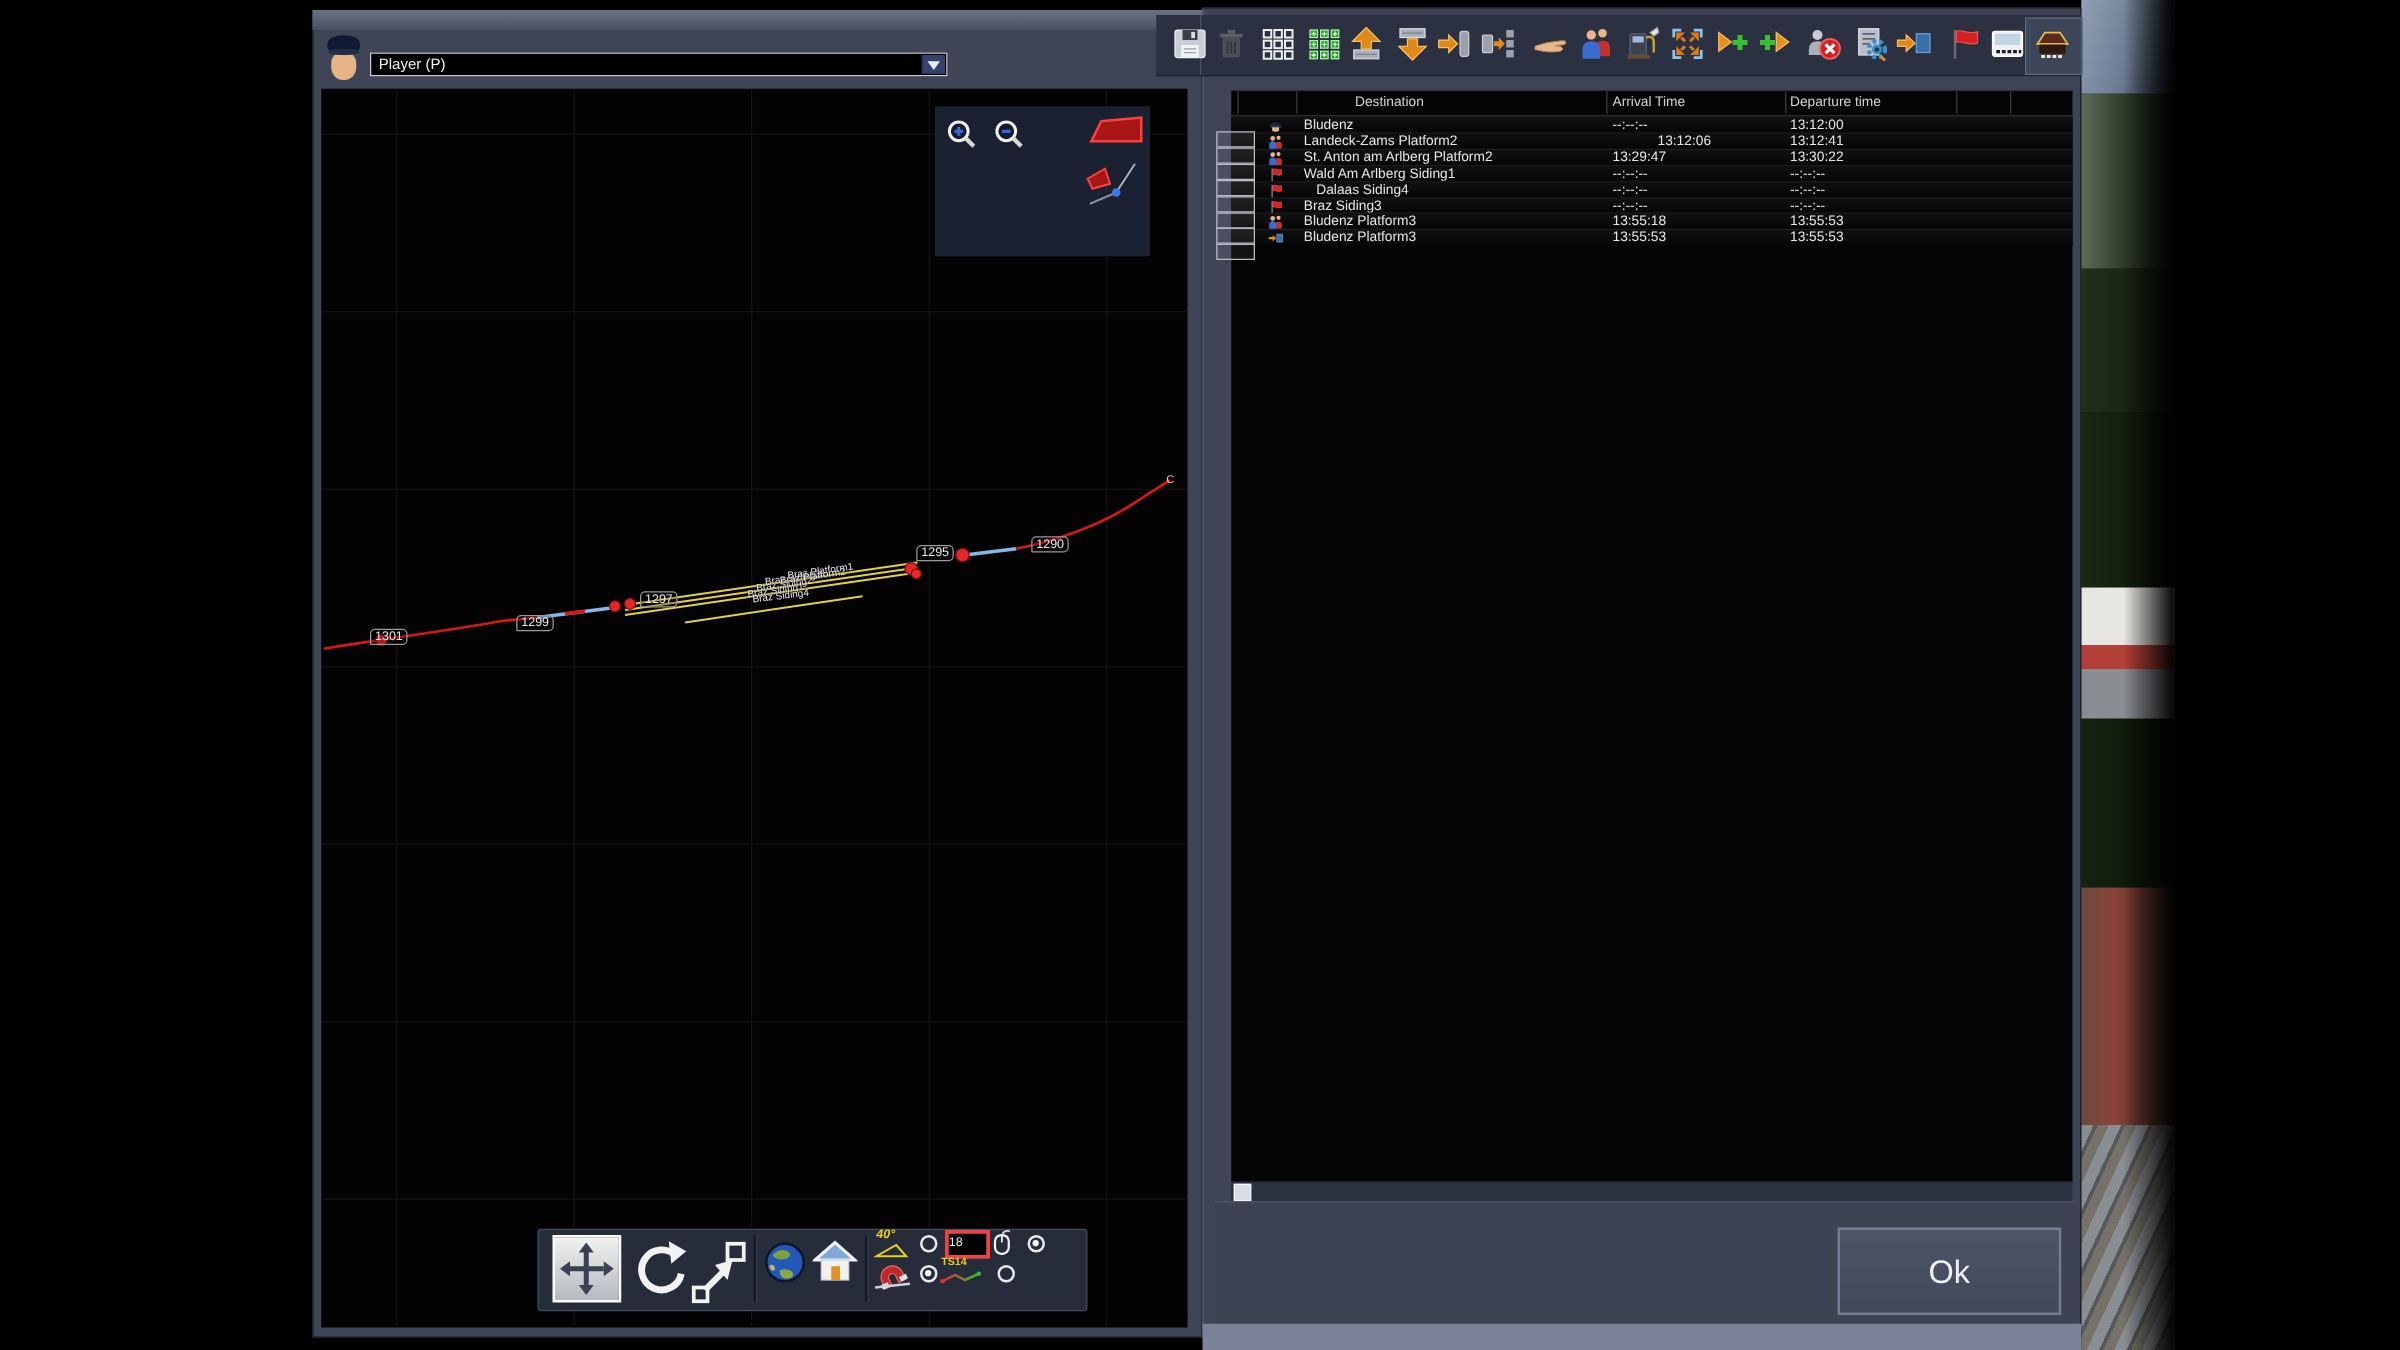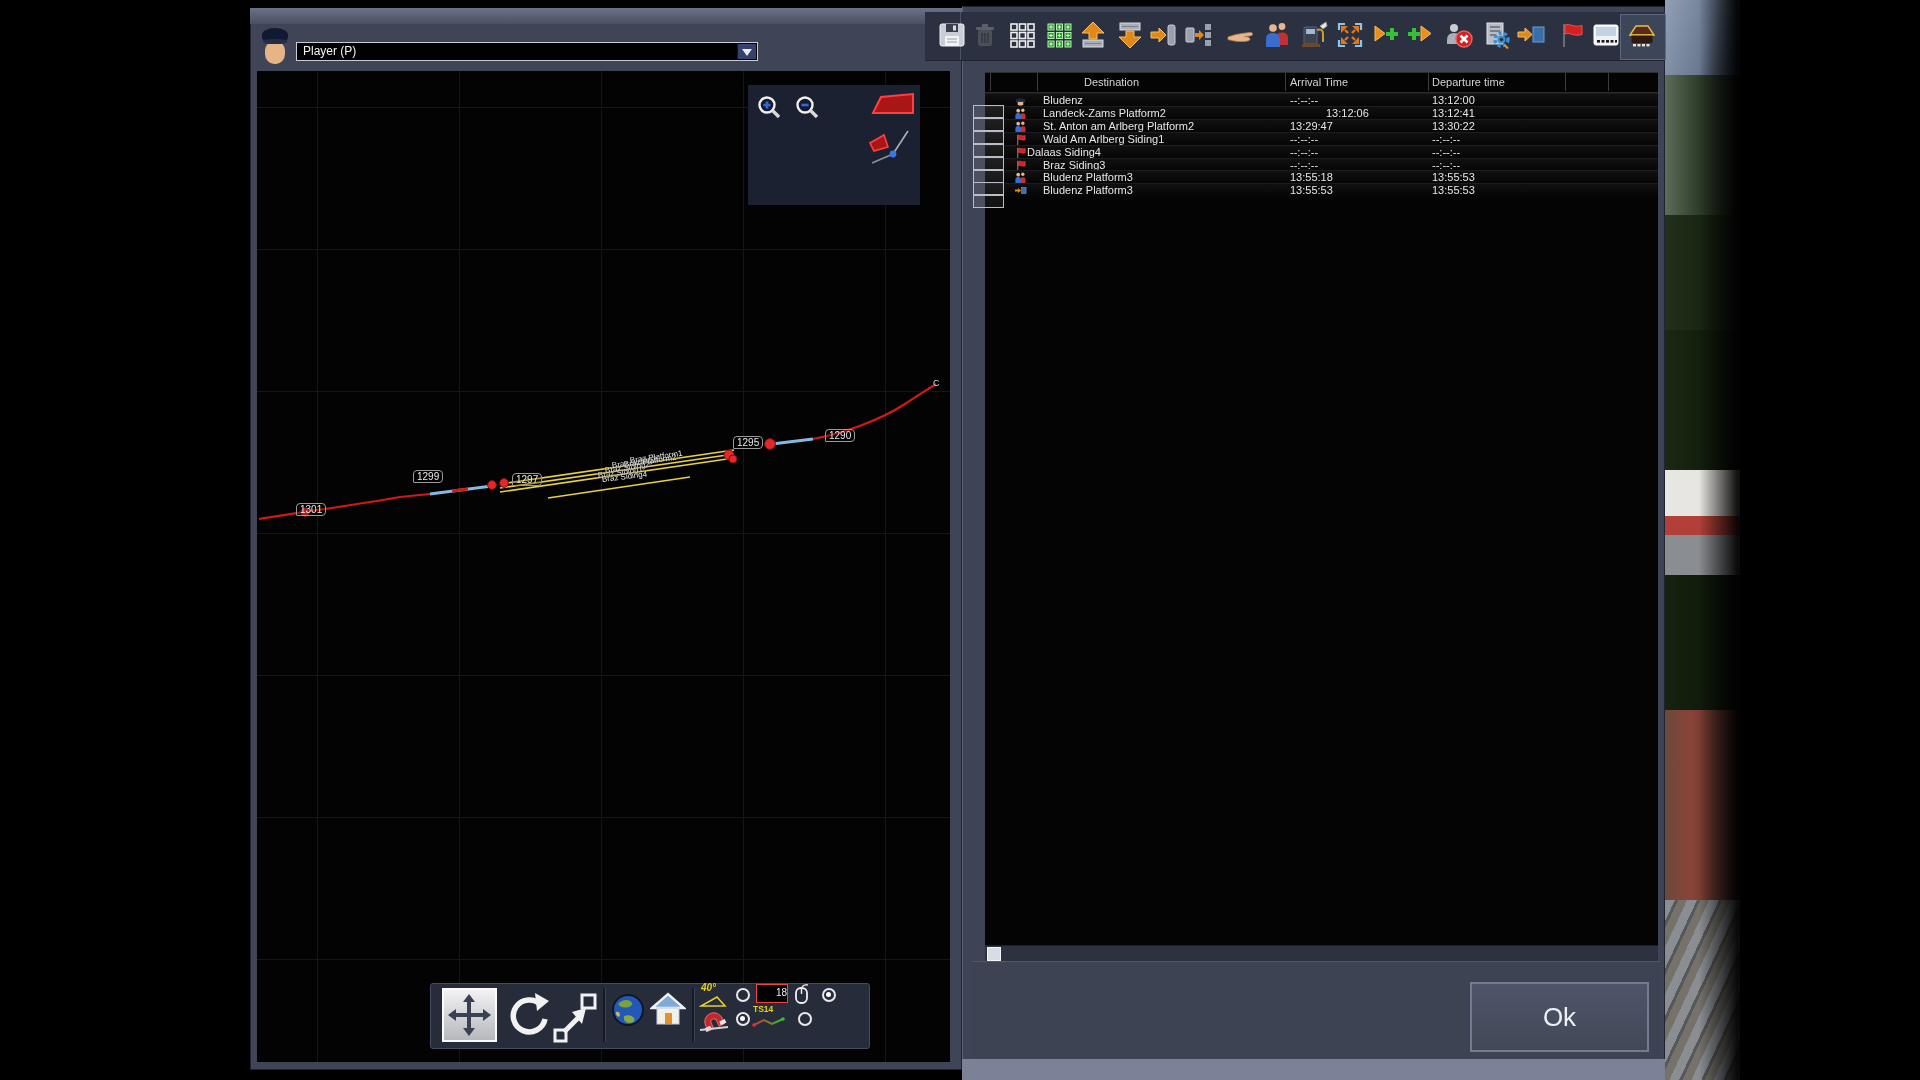--- a/index.html
+++ b/index.html
@@ -48,22 +48,22 @@
   #map-toolbar{left:430px;top:983px;width:438px;height:64px;background:#262c3a;
       border:1px solid #454c60;border-radius:3px;}
   .vdiv{position:absolute;width:2px;background:#161a24;border-right:1px solid #3c4355;}
   #pan-button{left:442px;top:988px;width:55px;height:54px;
       background:linear-gradient(#f2f2f2,#b5b8bd);border:2px solid #fbfbfb;
       box-sizing:border-box;cursor:pointer;}
   .radio{position:absolute;width:14px;height:14px;border:2.5px solid #e9e9e9;border-radius:50%;
       box-sizing:border-box;cursor:pointer;}
   .radio.on::after{content:"";position:absolute;left:2px;top:2px;width:5px;height:5px;
       background:#fff;border-radius:50%;}
-  #zoom-value{left:756px;top:984px;width:30px;height:17px;background:#000;border:1px solid #ef4444;
-      color:#eee;font-size:10px;text-align:right;line-height:16px;}
+  #zoom-value{left:756px;top:984px;width:30px;height:17px;background:#000;border:3px solid #ef4444;
+      color:#eee;font-size:10px;text-align:left;line-height:16px;}
   #protractor-label{left:701px;top:982px;color:#e8d020;font-size:10px;font-weight:bold;font-style:italic;}
   #ts-label{left:753px;top:1004px;color:#e8d020;font-size:8.5px;font-weight:bold;}
   
   #table-black{left:985px;top:72px;width:673px;height:873px;background:#040404;
       border-top:1px solid #2f2f2f;}
   .hcell{position:absolute;top:76px;color:#d4d4d4;font-size:11px;}
   .hdiv{position:absolute;top:73px;width:1px;height:18px;background:#3c3c3c;}
   #header-underline{left:985px;top:92px;width:673px;height:1px;background:#2c2c2c;}
   .trow{position:absolute;left:985px;width:673px;height:13px;border-top:1px solid #1d1d1f;
       background:linear-gradient(#101012,#050505);color:#e6e6e6;font-size:11px;line-height:12px;
@@ -137,21 +137,21 @@
     <circle cx="492" cy="485" r="4.4"></circle>
     <circle cx="504" cy="483" r="4.4"></circle>
     <circle cx="729" cy="455" r="5"></circle>
     <circle cx="733" cy="459" r="4"></circle>
     <circle cx="770" cy="444" r="5.4"></circle>
   </g>
 </svg>
 <span id="map-end-label" class="abs" style="left:933px;top:378px;">C</span>
 <div id="mile-markers">
     <span class="mile-marker" style="left: 296px; top: 503px;">1301</span>
-    <span class="mile-marker" style="left: 413px; top: 470px;">1299</span>
+    <span class="mile-marker" style="left: 413px; top: 492px;">1299</span>
     <span class="mile-marker" style="left: 512px; top: 473px;">1297</span>
     <span class="mile-marker" style="left: 733px; top: 436px;">1295</span>
     <span class="mile-marker" style="left: 825px; top: 429px;">1290</span>
   </div>
 <div id="siding-labels">
     <span class="siding-label" style="left: 598px; top: 471px; transform: rotate(-8deg);">Braz Siding1</span>
     <span class="siding-label" style="left: 605px; top: 466px; transform: rotate(-8deg);">Braz Siding2</span>
     <span class="siding-label" style="left: 612px; top: 461px; transform: rotate(-8deg);">Braz Siding3</span>
     <span class="siding-label" style="left: 602px; top: 475px; transform: rotate(-7deg);">Braz Siding4</span>
     <span class="siding-label" style="left: 630px; top: 456px; transform: rotate(-8deg);">Braz Platform1</span>
@@ -489,21 +489,21 @@
       <span style="left:305px;">--:--:--</span>
       <span style="left:447px;">--:--:--</span>
     </div>
     <div class="trow" style="top: 144.6px;">
       <span style="left:29px;top:0;">
         <svg viewBox="0 0 14 14" style="width:13px;height:13px;display:block">
           <line x1="4" y1="2" x2="4" y2="13" stroke="#777c86" stroke-width="1.2"></line>
           <path d="M4.6,2.6 C6.8,1.6 8.4,4 12,2.8 L12,7.4 C8.4,8.6 6.8,6.2 4.6,7.2 z" fill="#d82020" stroke="#f05050" stroke-width=".6"></path>
         </svg>
       </span>
-      <span style="left:42px;">Dalaas Siding4</span>
+      <span style="left:68px;">Dalaas Siding4</span>
       <span style="left:305px;">--:--:--</span>
       <span style="left:447px;">--:--:--</span>
     </div>
     <div class="trow" style="top: 157.5px;">
       <span style="left:29px;top:0;">
         <svg viewBox="0 0 14 14" style="width:13px;height:13px;display:block">
           <line x1="4" y1="2" x2="4" y2="13" stroke="#777c86" stroke-width="1.2"></line>
           <path d="M4.6,2.6 C6.8,1.6 8.4,4 12,2.8 L12,7.4 C8.4,8.6 6.8,6.2 4.6,7.2 z" fill="#d82020" stroke="#f05050" stroke-width=".6"></path>
         </svg>
       </span>

